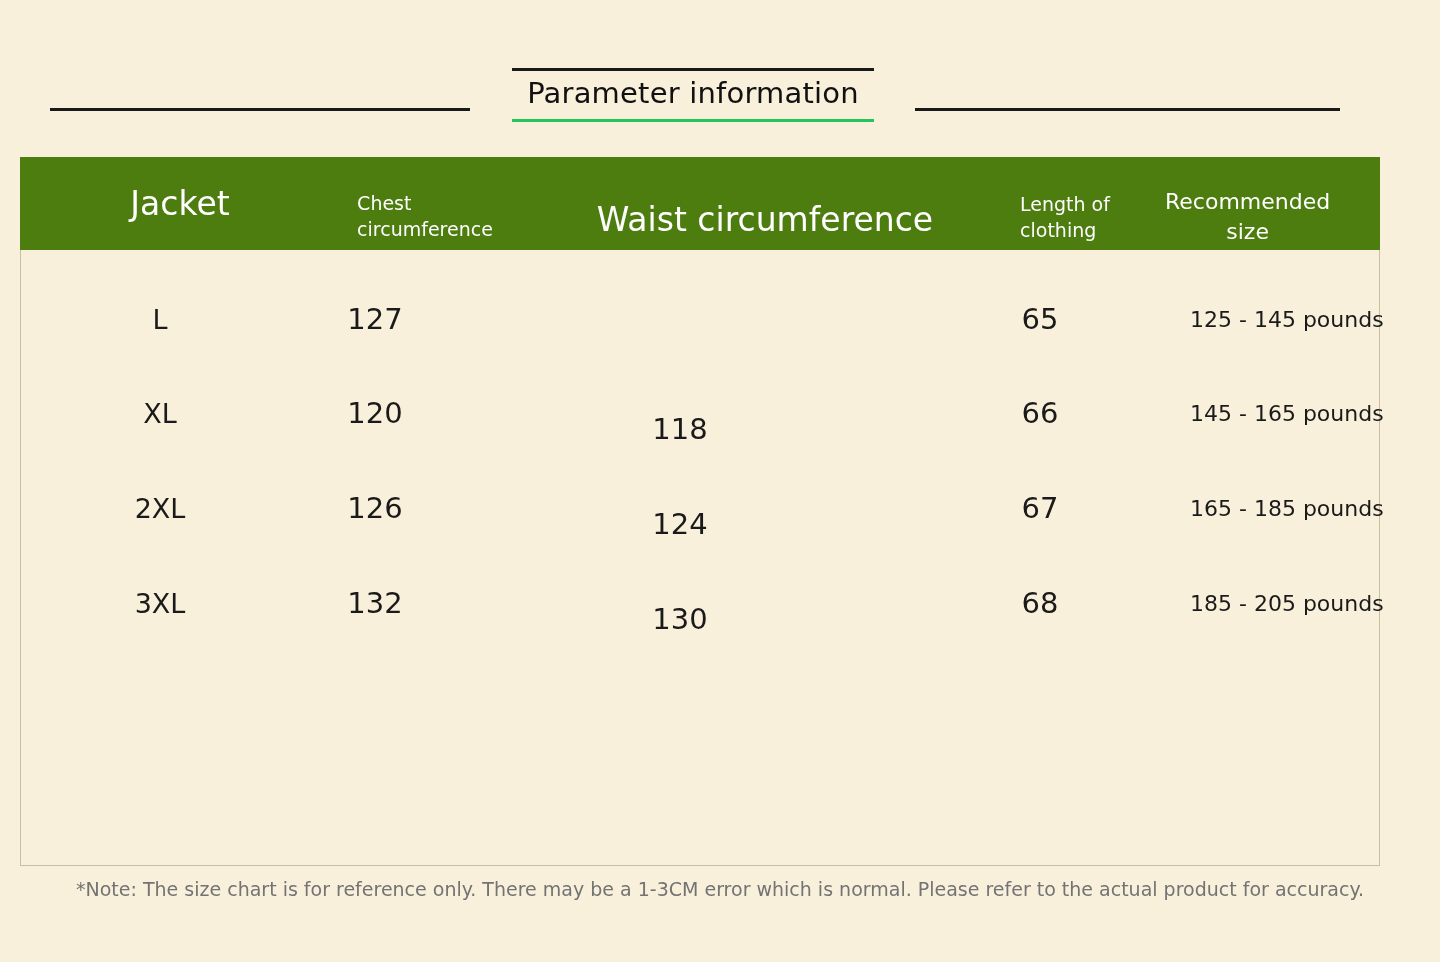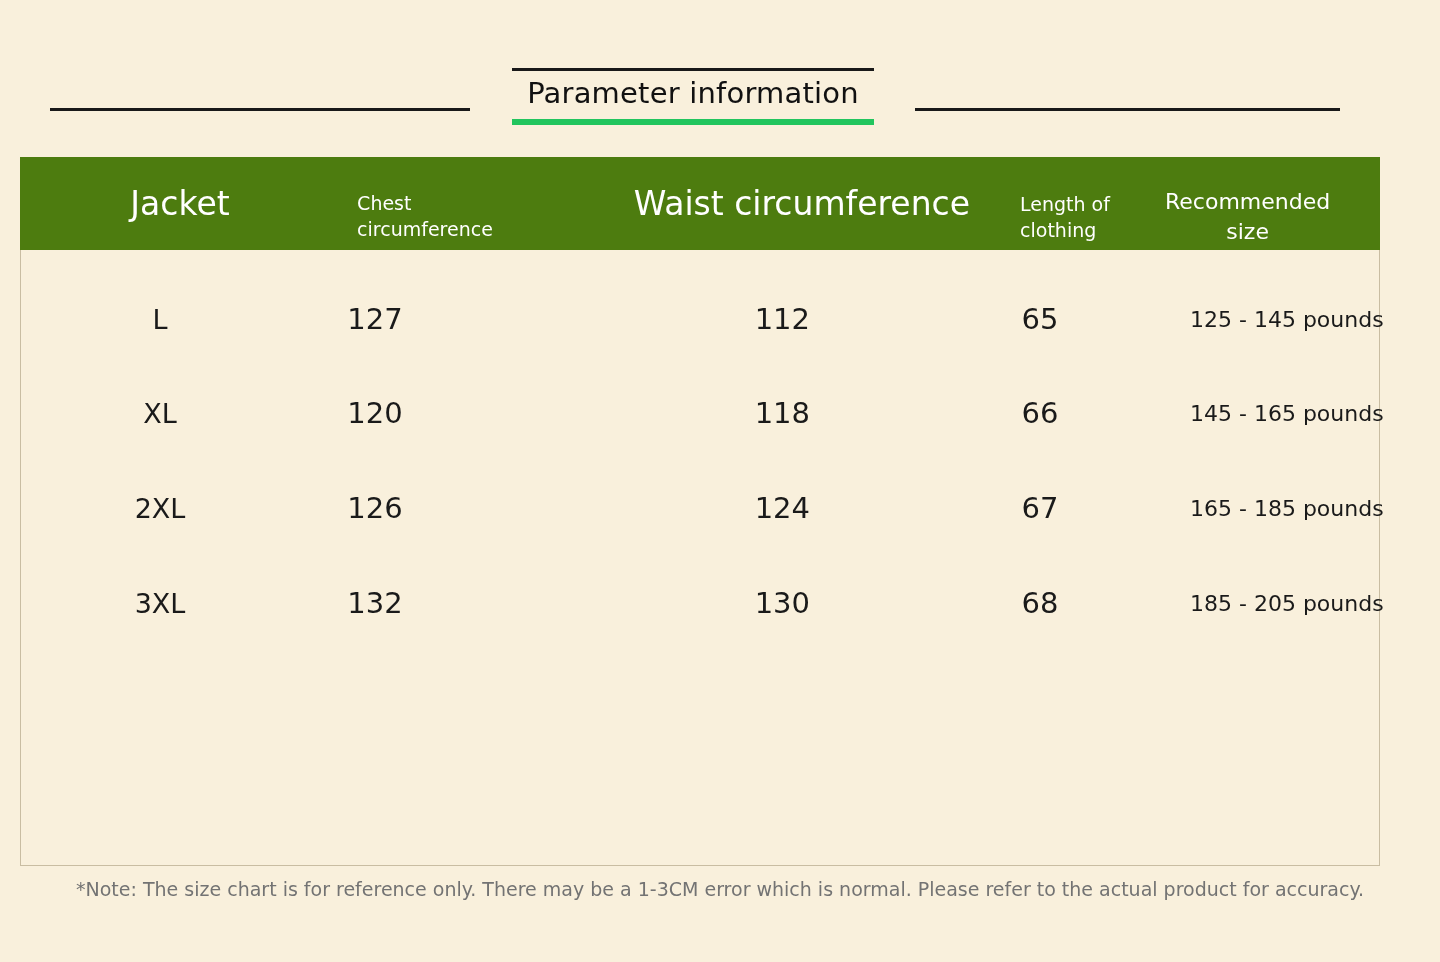--- a/index.html
+++ b/index.html
@@ -32,21 +32,21 @@
   }
   .rule-left  { left: 50px;  width: 420px; }
   .rule-right { left: 915px; width: 425px; }
 
   .title-box {
     position: absolute;
     left: 512px;
     top: 38px;
     width: 362px;
     border-top: 3px solid #191919;
-    border-bottom: 6px solid #22c55e;
+    border-bottom: 3px solid #22c55e;
     text-align: center;
     padding: 7px 0 9px 0;
     box-sizing: border-box;
   }
   .title-box .title-text {
     font-size: 29px;
     letter-spacing: .2px;
     color: #111;
     line-height: 1.1;
   }
@@ -84,21 +84,21 @@
   .cell {
     position: absolute;
     box-sizing: border-box;
     display: flex;
     align-items: center;
   }
 
   
   .c-size  { left: 60px;  width: 200px; justify-content: center; }
   .c-chest { left: 270px; width: 200px; justify-content: center; }
-  .c-waist { left: 490px; width: 440px; justify-content: flex-end; padding-left: 32px;}
+  .c-waist { left: 490px; width: 440px; justify-content: center; padding-left: 32px; margin-top: 16px;}
   .c-len   { left: 940px; width: 160px; justify-content: center; }
   .c-rec   { left: 1120px;width: 240px; justify-content: flex-start; }
 
   
   .thead .cell { height: 93px; }
   .h-size  { font-size: 33px; }
   .h-chest { font-size: 19px; line-height: 1.35; display:block; padding-top:26px; text-align:left; }
   .h-waist { font-size: 33px; }
   .h-len   { font-size: 19px; line-height: 1.35; display:block; padding-top:28px; text-align:left;}
   .h-rec   { font-size: 22px; line-height: 1.35; display:block; padding-top:27px; text-align:center;}
@@ -170,21 +170,20 @@
     <span class="h-rec">
       <span>Recommended</span><br>
       <span>size</span>
     </span>
   </div>
 </div>
 
 <div class="row" style="top:272px;">
   <div class="cell c-size b-size">L</div>
   <div class="cell c-chest b-chest">127</div>
-  <div class="cell c-waist b-waist">112</div>
   <div class="cell c-len b-len">65</div>
   <div class="cell c-rec b-rec">125 - 145 pounds</div>
 </div>
 
 <div class="row" style="top:366px;">
   <div class="cell c-size b-size">XL</div>
   <div class="cell c-chest b-chest">120</div>
   <div class="cell c-waist b-waist">118</div>
   <div class="cell c-len b-len">66</div>
   <div class="cell c-rec b-rec">145 - 165 pounds</div>

